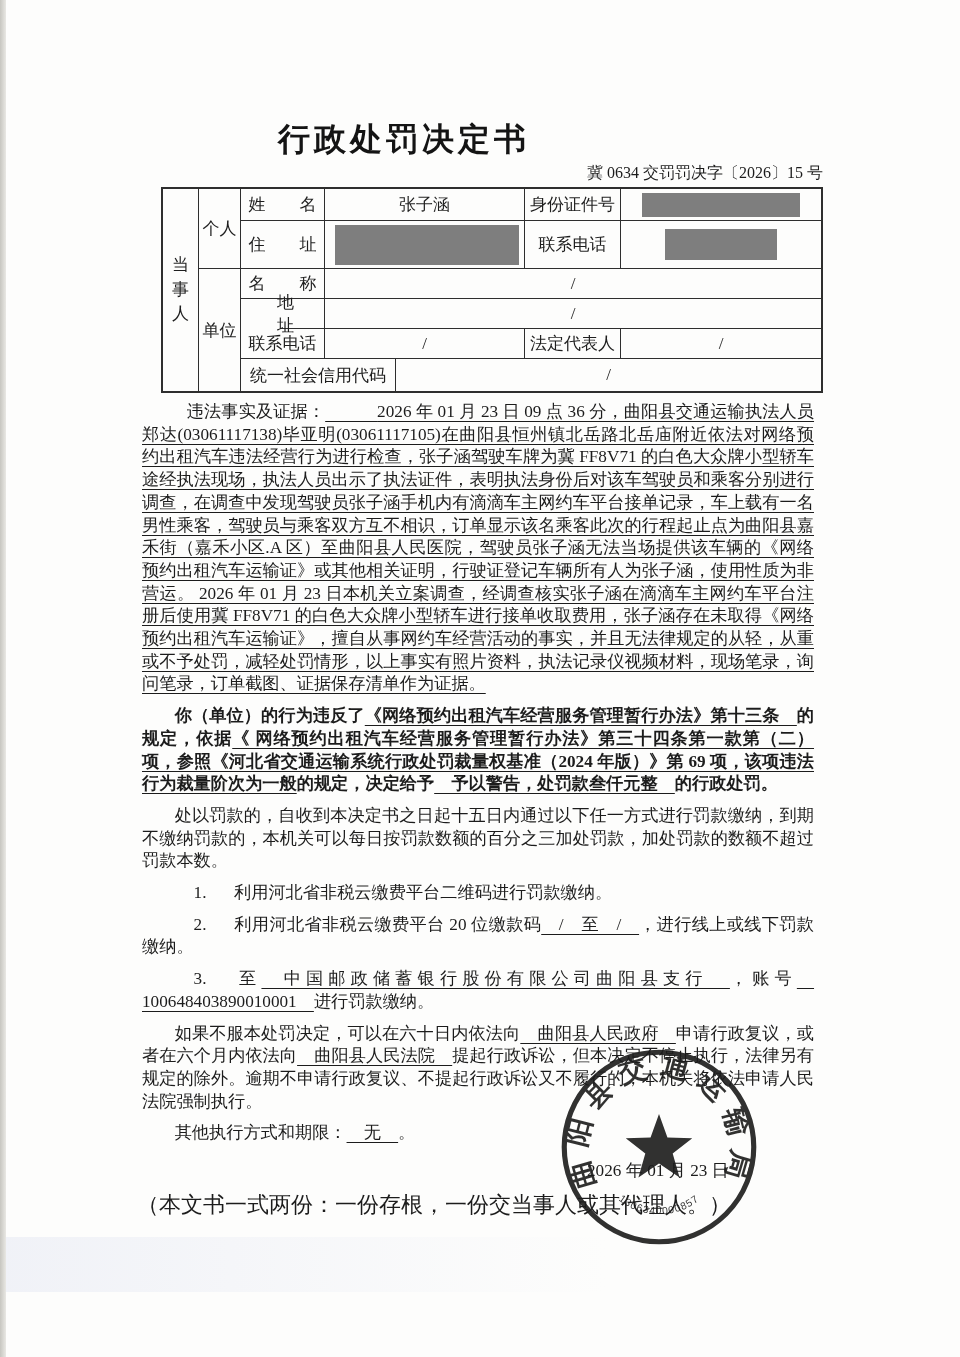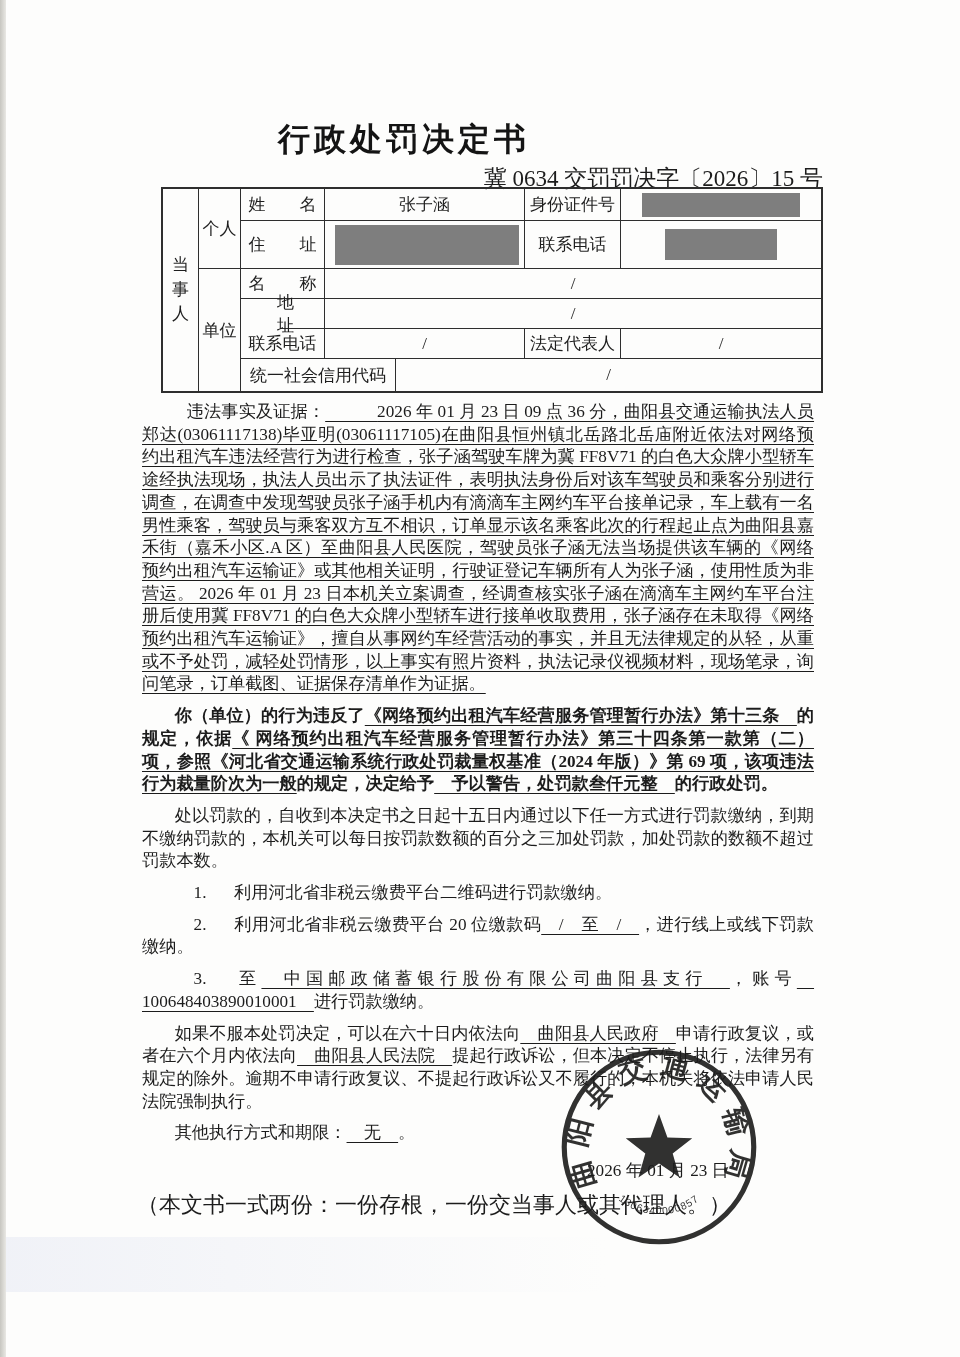--- a/index.html
+++ b/index.html
@@ -16,21 +16,21 @@
   .scan-band-bottom{position:absolute;left:6px;top:1237px;width:600px;height:55px;
     background:linear-gradient(to right,#edeff6,rgba(253,253,252,0));opacity:.8;}
 
   .page-title{
     position:absolute;left:0;top:118px;width:808px;text-align:center;
     font-family:"Liberation Sans","DejaVu Sans",sans-serif;
     font-size:32px;font-weight:700;letter-spacing:4px;color:#141414;
   }
   .doc-number{
     position:absolute;left:133px;top:163px;width:690px;text-align:right;
-    font-size:23px;color:#1c1c1c;
+    font-size:16px;color:#1c1c1c;
   }
 
   
   .party-table{
     position:absolute;left:161px;top:187px;
     display:grid;
     grid-template-columns:36px 42px 84px 71px 129px 96px 200px;
     grid-template-rows:32px 48px 30px 30px 30px 32px;
     border:2px solid #2e2e2e;
     font-size:17px;

